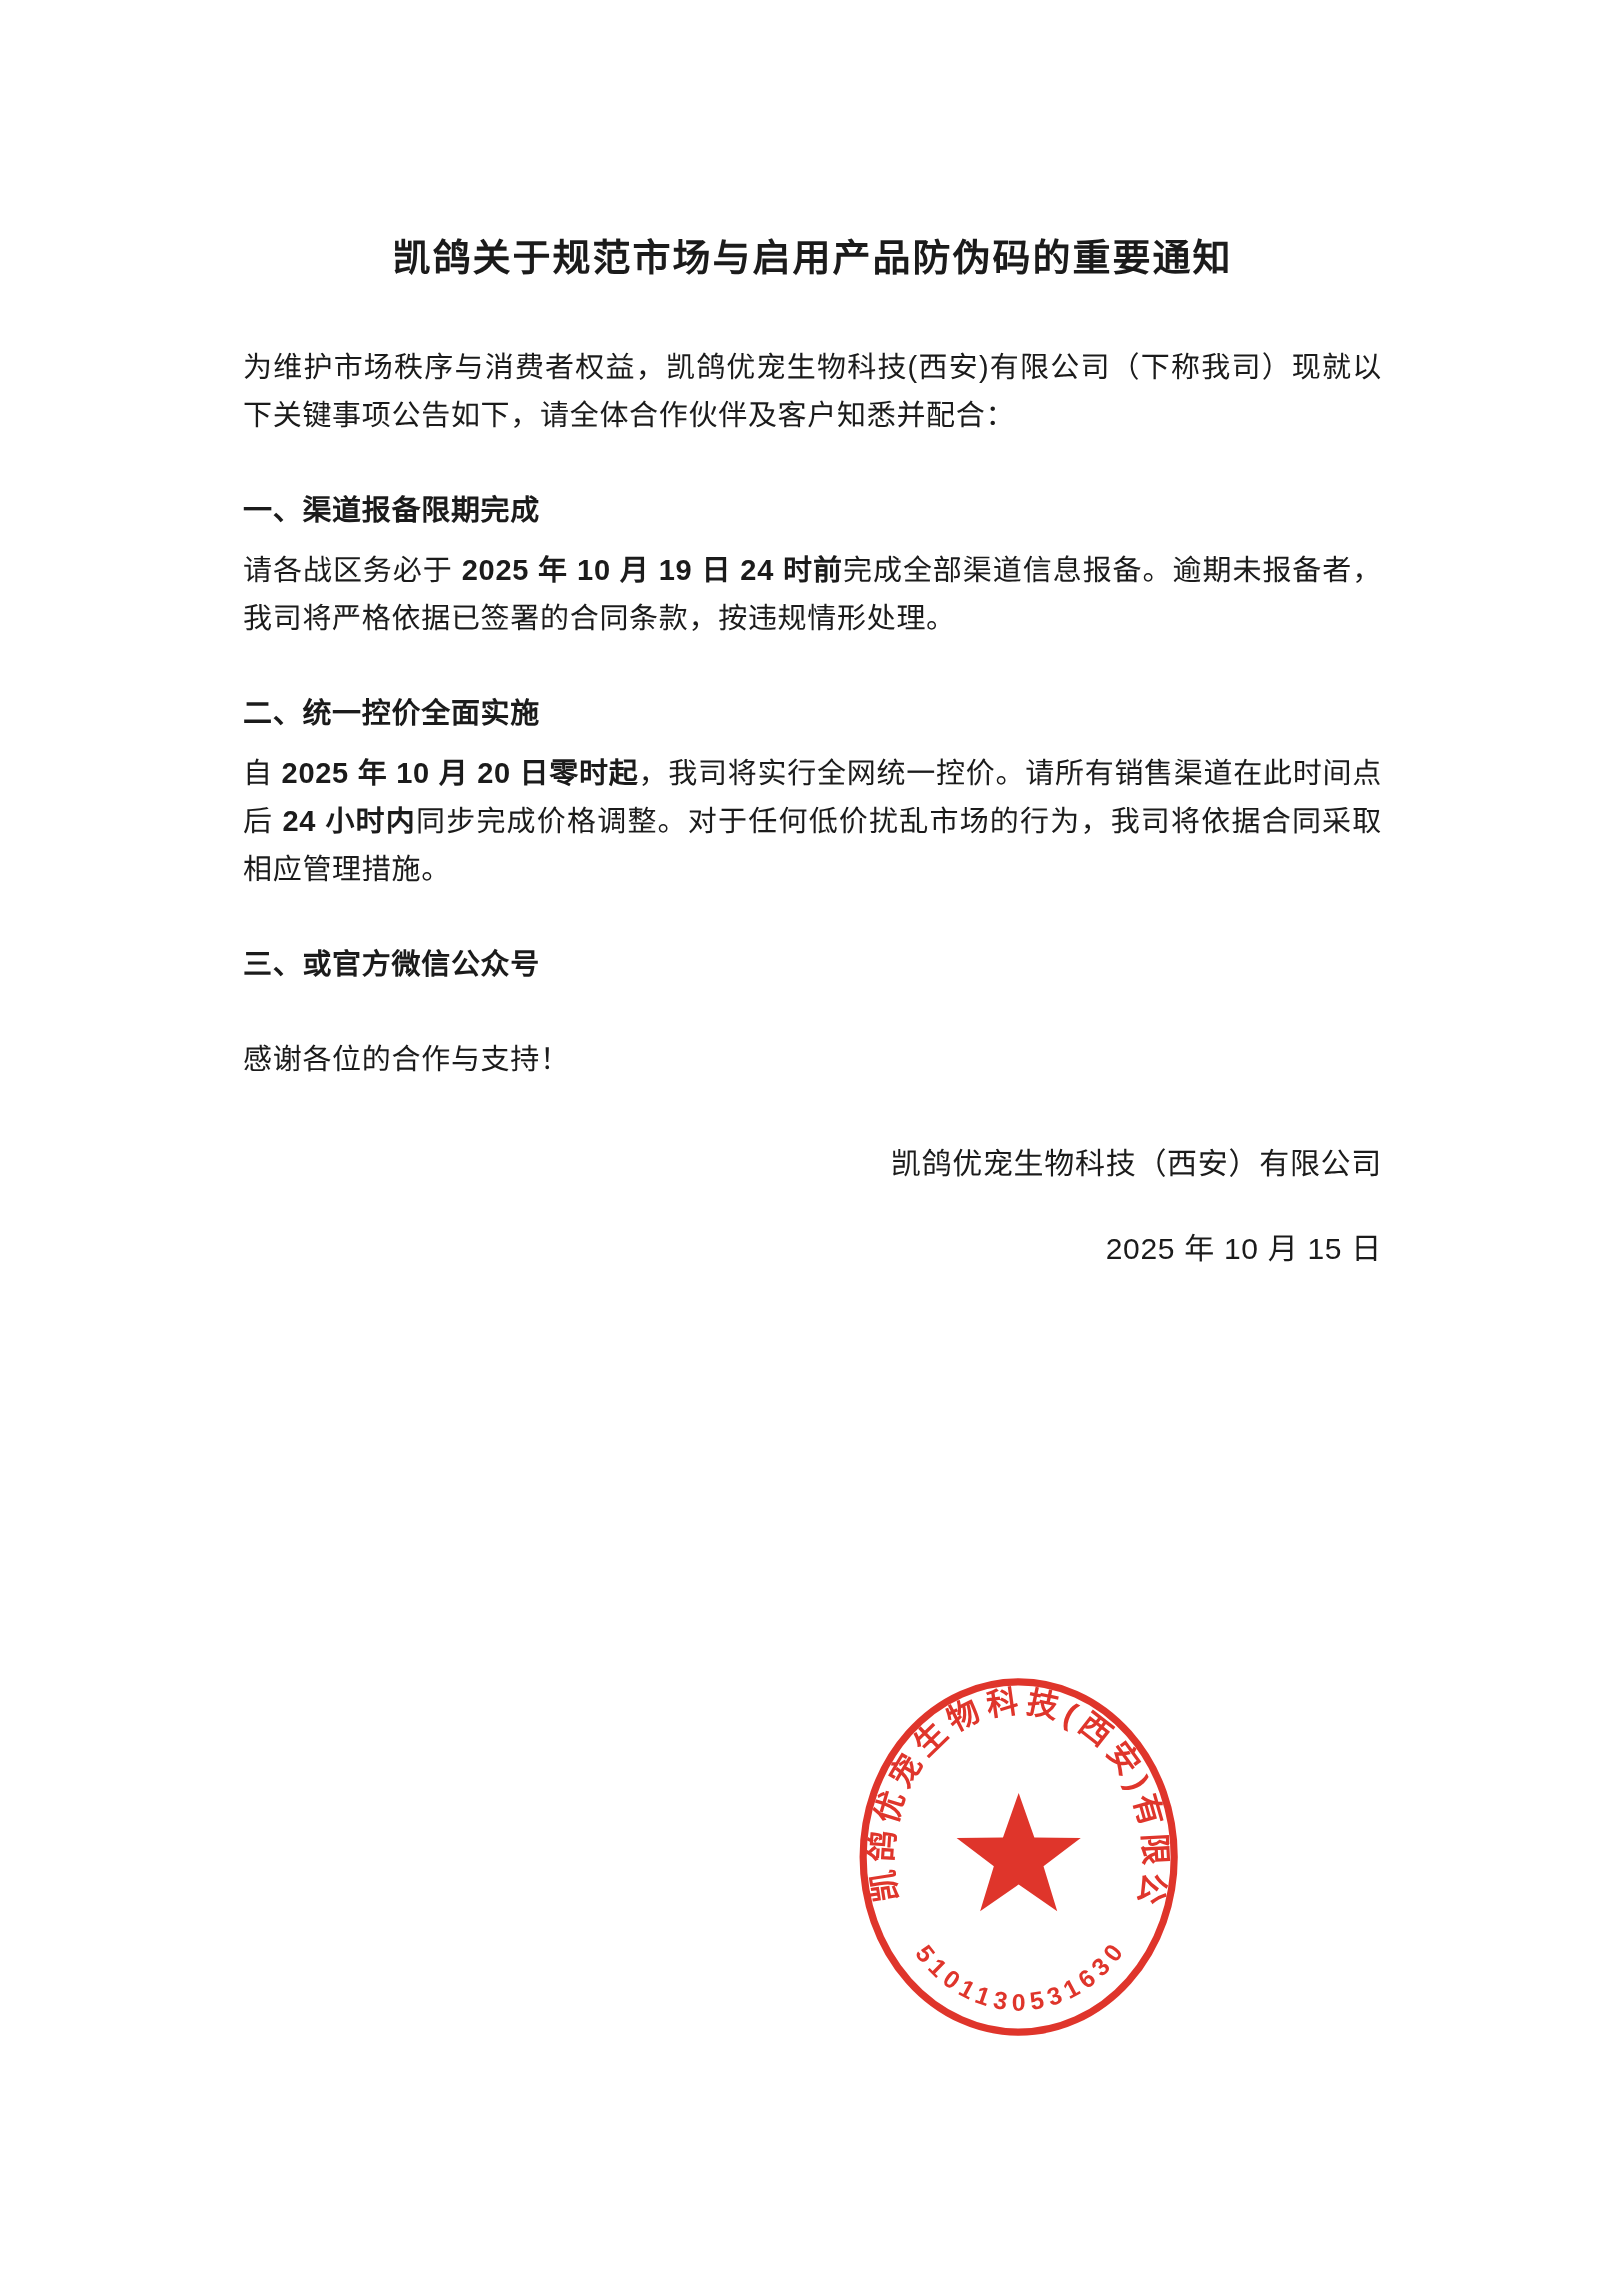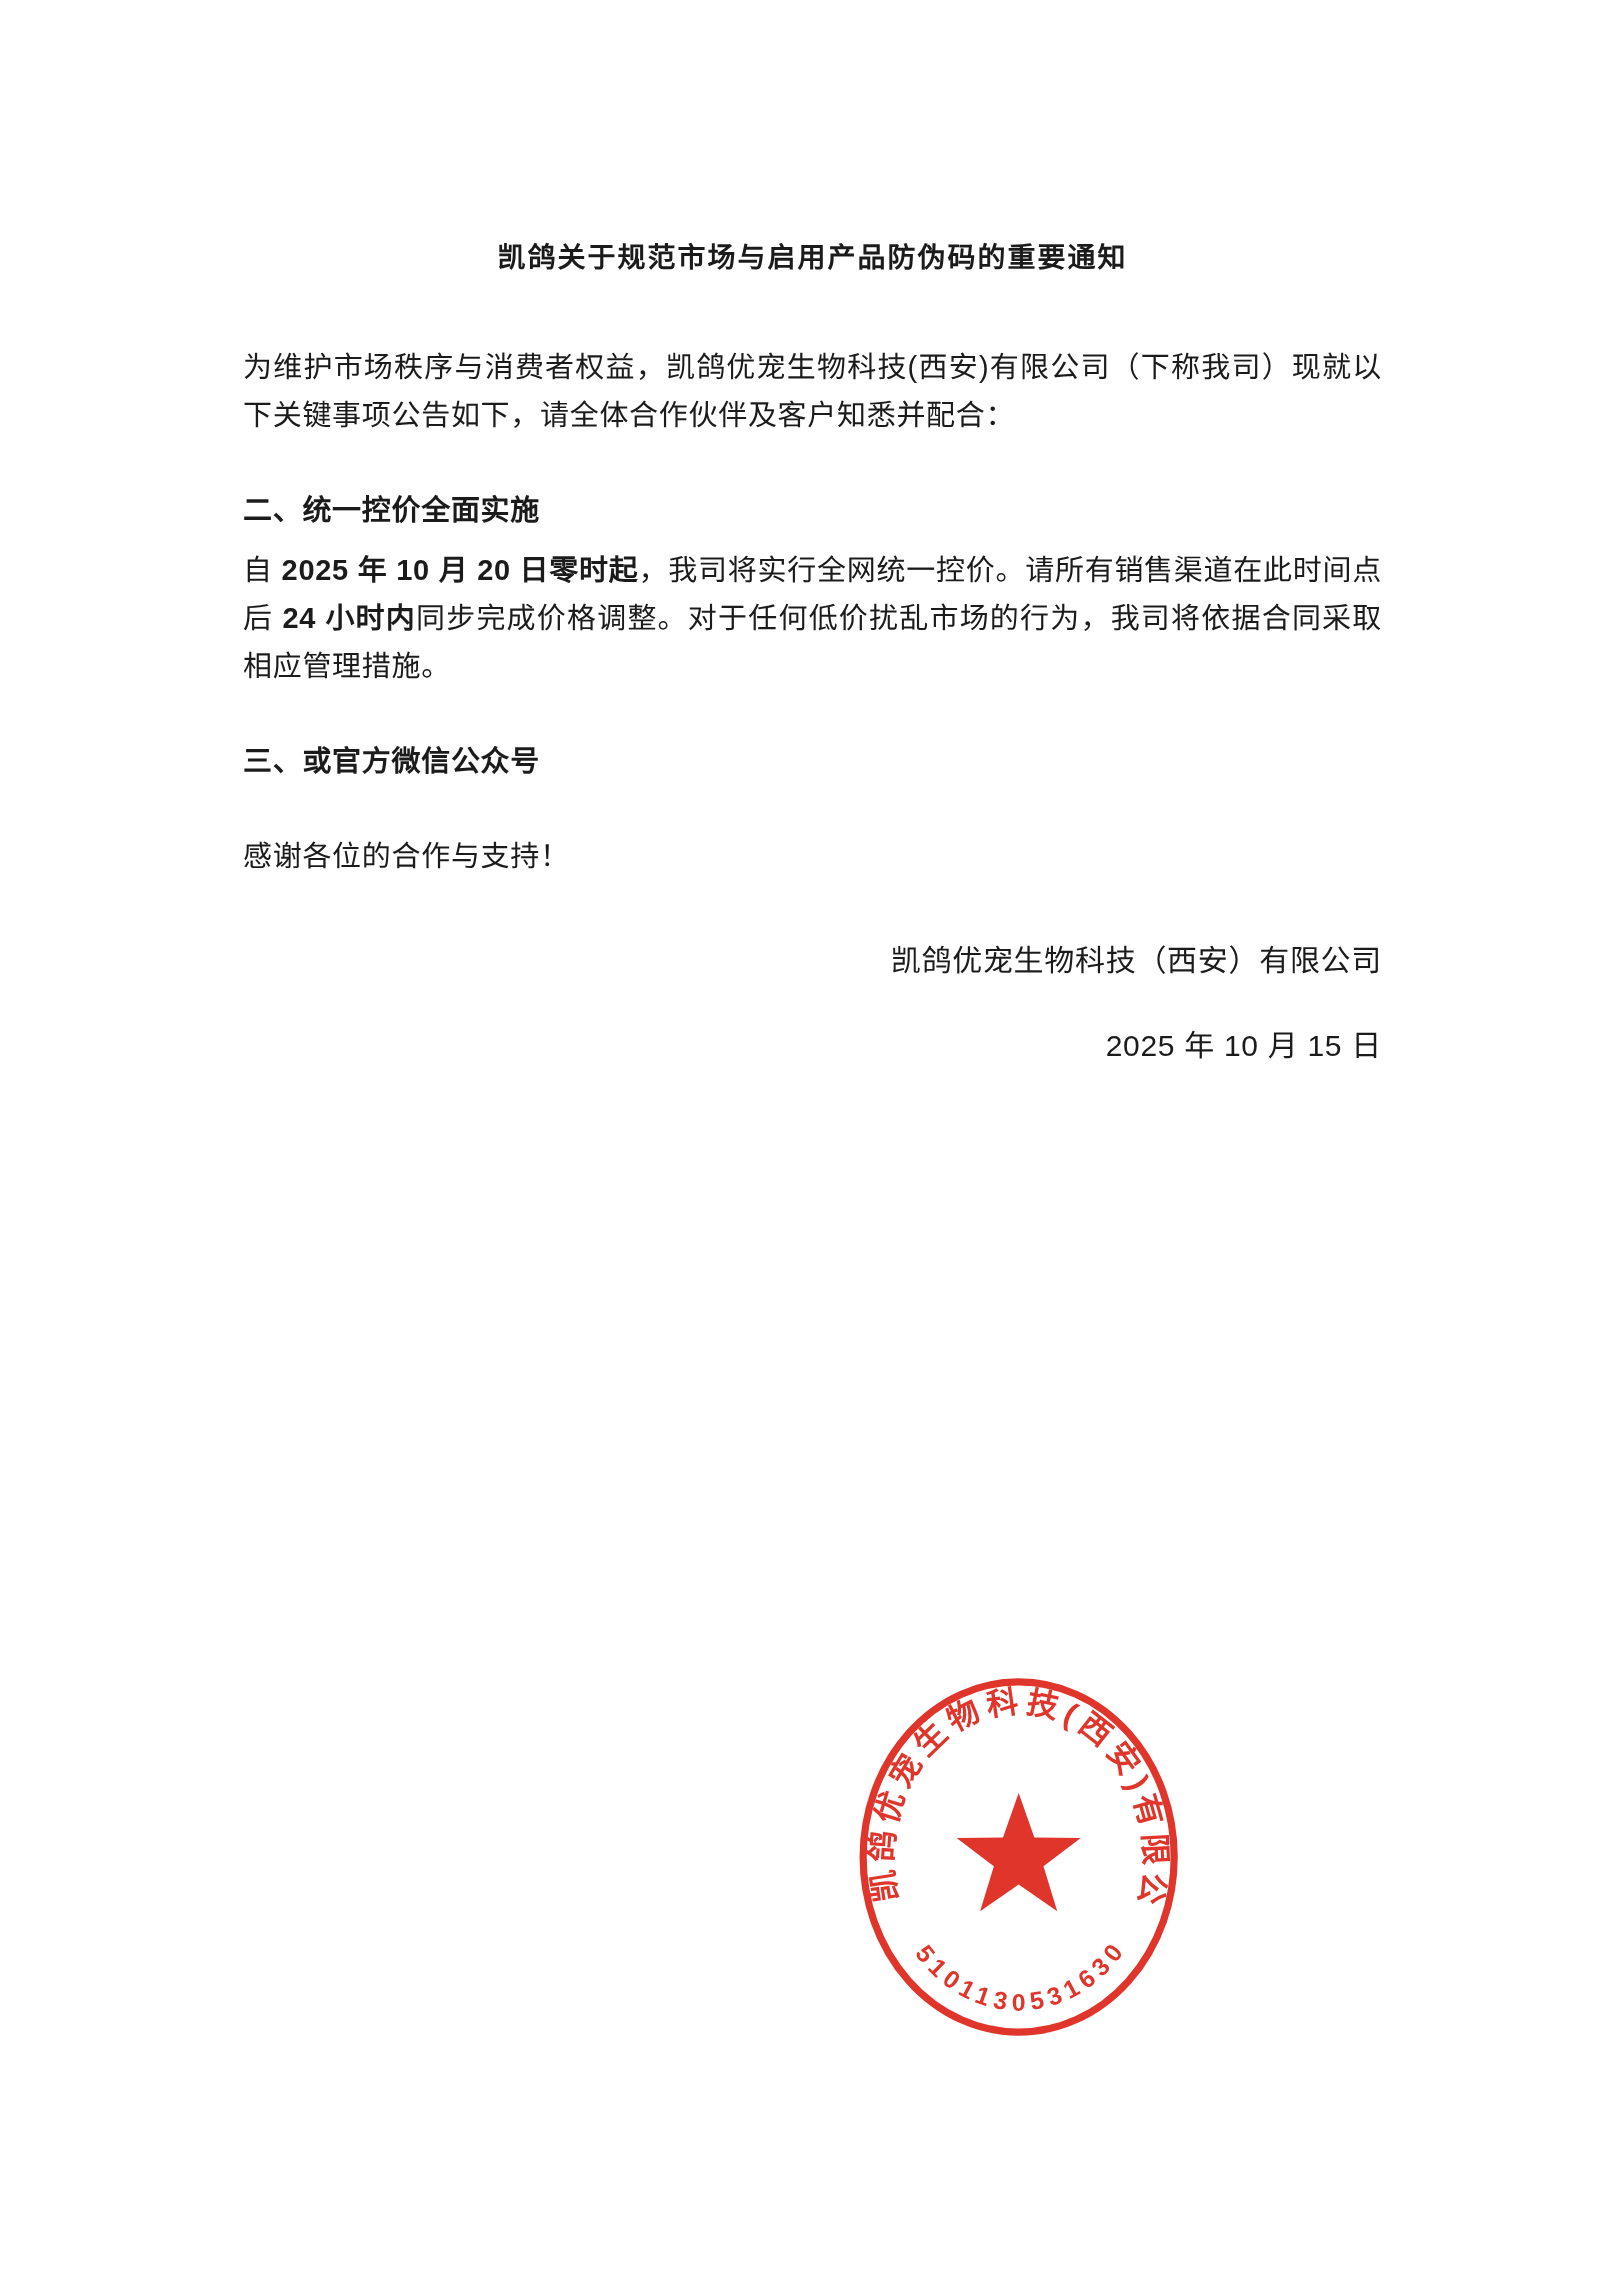--- a/index.html
+++ b/index.html
@@ -14,21 +14,21 @@
   }
   .content {
     position: absolute;
     left: 243px;
     right: 241px;
     top: 0;
     padding-top: 233px;
   }
   .title {
     margin: 0;
-    font-size: 28px;
+    font-size: 38px;
     font-weight: 700;
     line-height: 50px;
     text-align: center;
     letter-spacing: 2px;
   }
   p.body-text {
     margin: 60px 0 0 0;
     font-size: 29px;
     line-height: 48px;
     text-align: justify;
@@ -74,20 +74,24 @@
 </head>
 <body>
 
 <div class="page">
   <div class="content">
 
     <h1 class="title">凯鸽关于规范市场与启用产品防伪码的重要通知</h1>
 
     <p class="body-text"><span>为维护市场秩序与消费者权益，凯鸽优宠生物科技(西安)有限公司（下称我司）现就以下关键事项公告如下，请全体合作伙伴及客户知悉并配合：</span></p>
 
+    <section>
+      <h2>一、渠道报备限期完成</h2>
+      <p class="body-text"><span>请各战区务必于 </span><span class="b">2025 年 10 月 19 日 24 时前</span><span>完成全部渠道信息报备。逾期未报备者，我司将严格依据已签署的合同条款，按违规情形处理。</span></p>
+    </section>
 
     <section>
       <h2>二、统一控价全面实施</h2>
       <p class="body-text"><span>自 </span><span class="b">2025 年 10 月 20 日零时起</span><span>，我司将实行全网统一控价。请所有销售渠道在此时间点后 </span><span class="b">24 小时内</span><span>同步完成价格调整。对于任何低价扰乱市场的行为，我司将依据合同采取相应管理措施。</span></p>
     </section>
 
     <section>
       <h2>三、或官方微信公众号</h2>
     </section>
 

